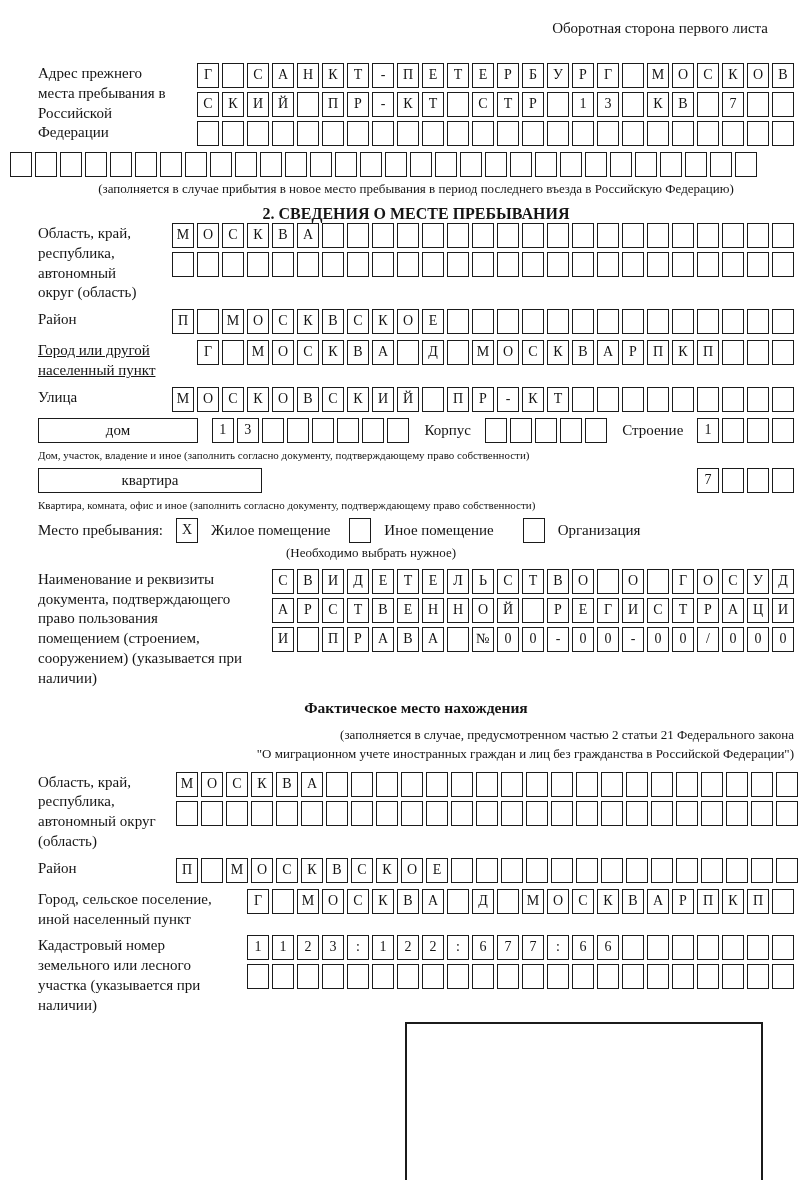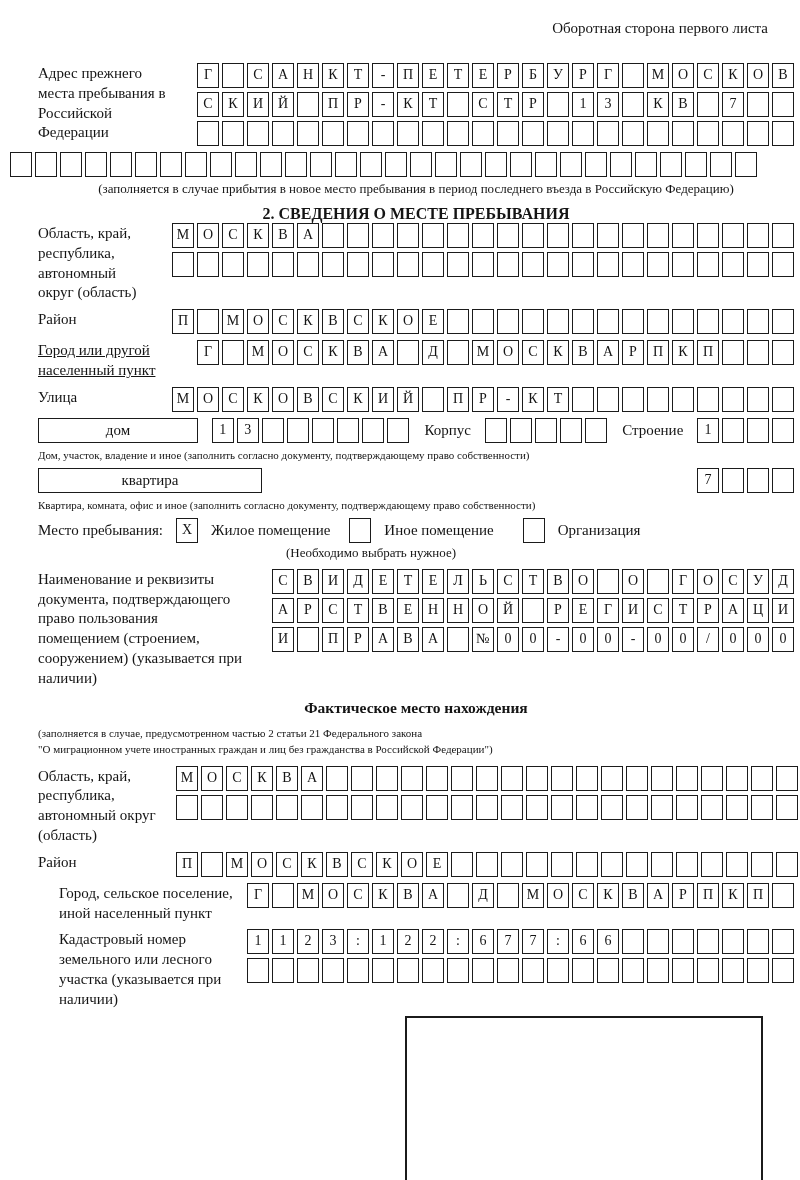--- a/index.html
+++ b/index.html
@@ -10,38 +10,38 @@
 
   .cells { display:flex; gap:3px; }
   .cell  { box-sizing:border-box; flex:none; width:22px; height:25px; border:1.7px solid #1b1b1b;
            font-size:14px; line-height:22px; text-align:center; background:#fff; }
 
   .rows { display:flex; flex-direction:column; gap:4px; }
   .field { display:flex; align-items:flex-start; margin-bottom:6px;justify-content:space-between; }
   .label { font-size:15px; line-height:1.32; flex:none; padding-top:1px; }
 
   .w140 { width:140px; } .w112 { width:112px; } .w128 { width:128px;text-decoration:underline; }
-  .w138 { width:138px; } .w182 { width:182px;margin-left:21px; } .w205 { width:205px; }
+  .w138 { width:138px; } .w182 { width:182px; } .w205 { width:205px; }
 
   .overflow-row { margin:0 0 4px -28px; }
   .note-center { text-align:center; font-size:13px; margin:2px 0 6px 0; }
   .section-title { text-align:center; font-weight:bold; font-size:16px; margin:8px 0 0 0; }
 
   .labelbox { box-sizing:border-box; flex:none; border:1.7px solid #1b1b1b; height:25px; line-height:22px;
               text-align:center; font-size:15px; background:#fff; }
   .inline-lab { font-size:15px; line-height:25px; flex:none; }
   .hgap8 { width:8px; flex:none; } .hgap10 { width:10px; flex:none; }
 
   .caption { font-size:11px; margin:2px 0 7px 0; }
 
   .stay-row { display:flex; align-items:flex-end; gap:13px; margin:4px 0 2px 0; }
   .choose-note { text-align:center; font-size:13px; padding-right:90px; margin-bottom:8px; }
 
   .subtitle { text-align:center; font-weight:bold; font-size:15.5px; margin:10px 0 8px 0; }
-  .subnote { text-align:left; font-size:11px; line-height:1.5; margin-bottom:8px; }
+  .subnote { text-align:right; font-size:13px; line-height:1.5; margin-bottom:8px; }
 
   .confirm-wrap { width:420px; margin-left:auto; margin-top:6px; }
   .confirm-box { box-sizing:border-box; width:358px; height:172px; border:2px solid #1b1b1b; margin:0 auto; background:#fff; }
 </style>
 </head>
 <body>
 
 <div class="page">
 
   <div class="header-note">Оборотная сторона первого листа</div>

